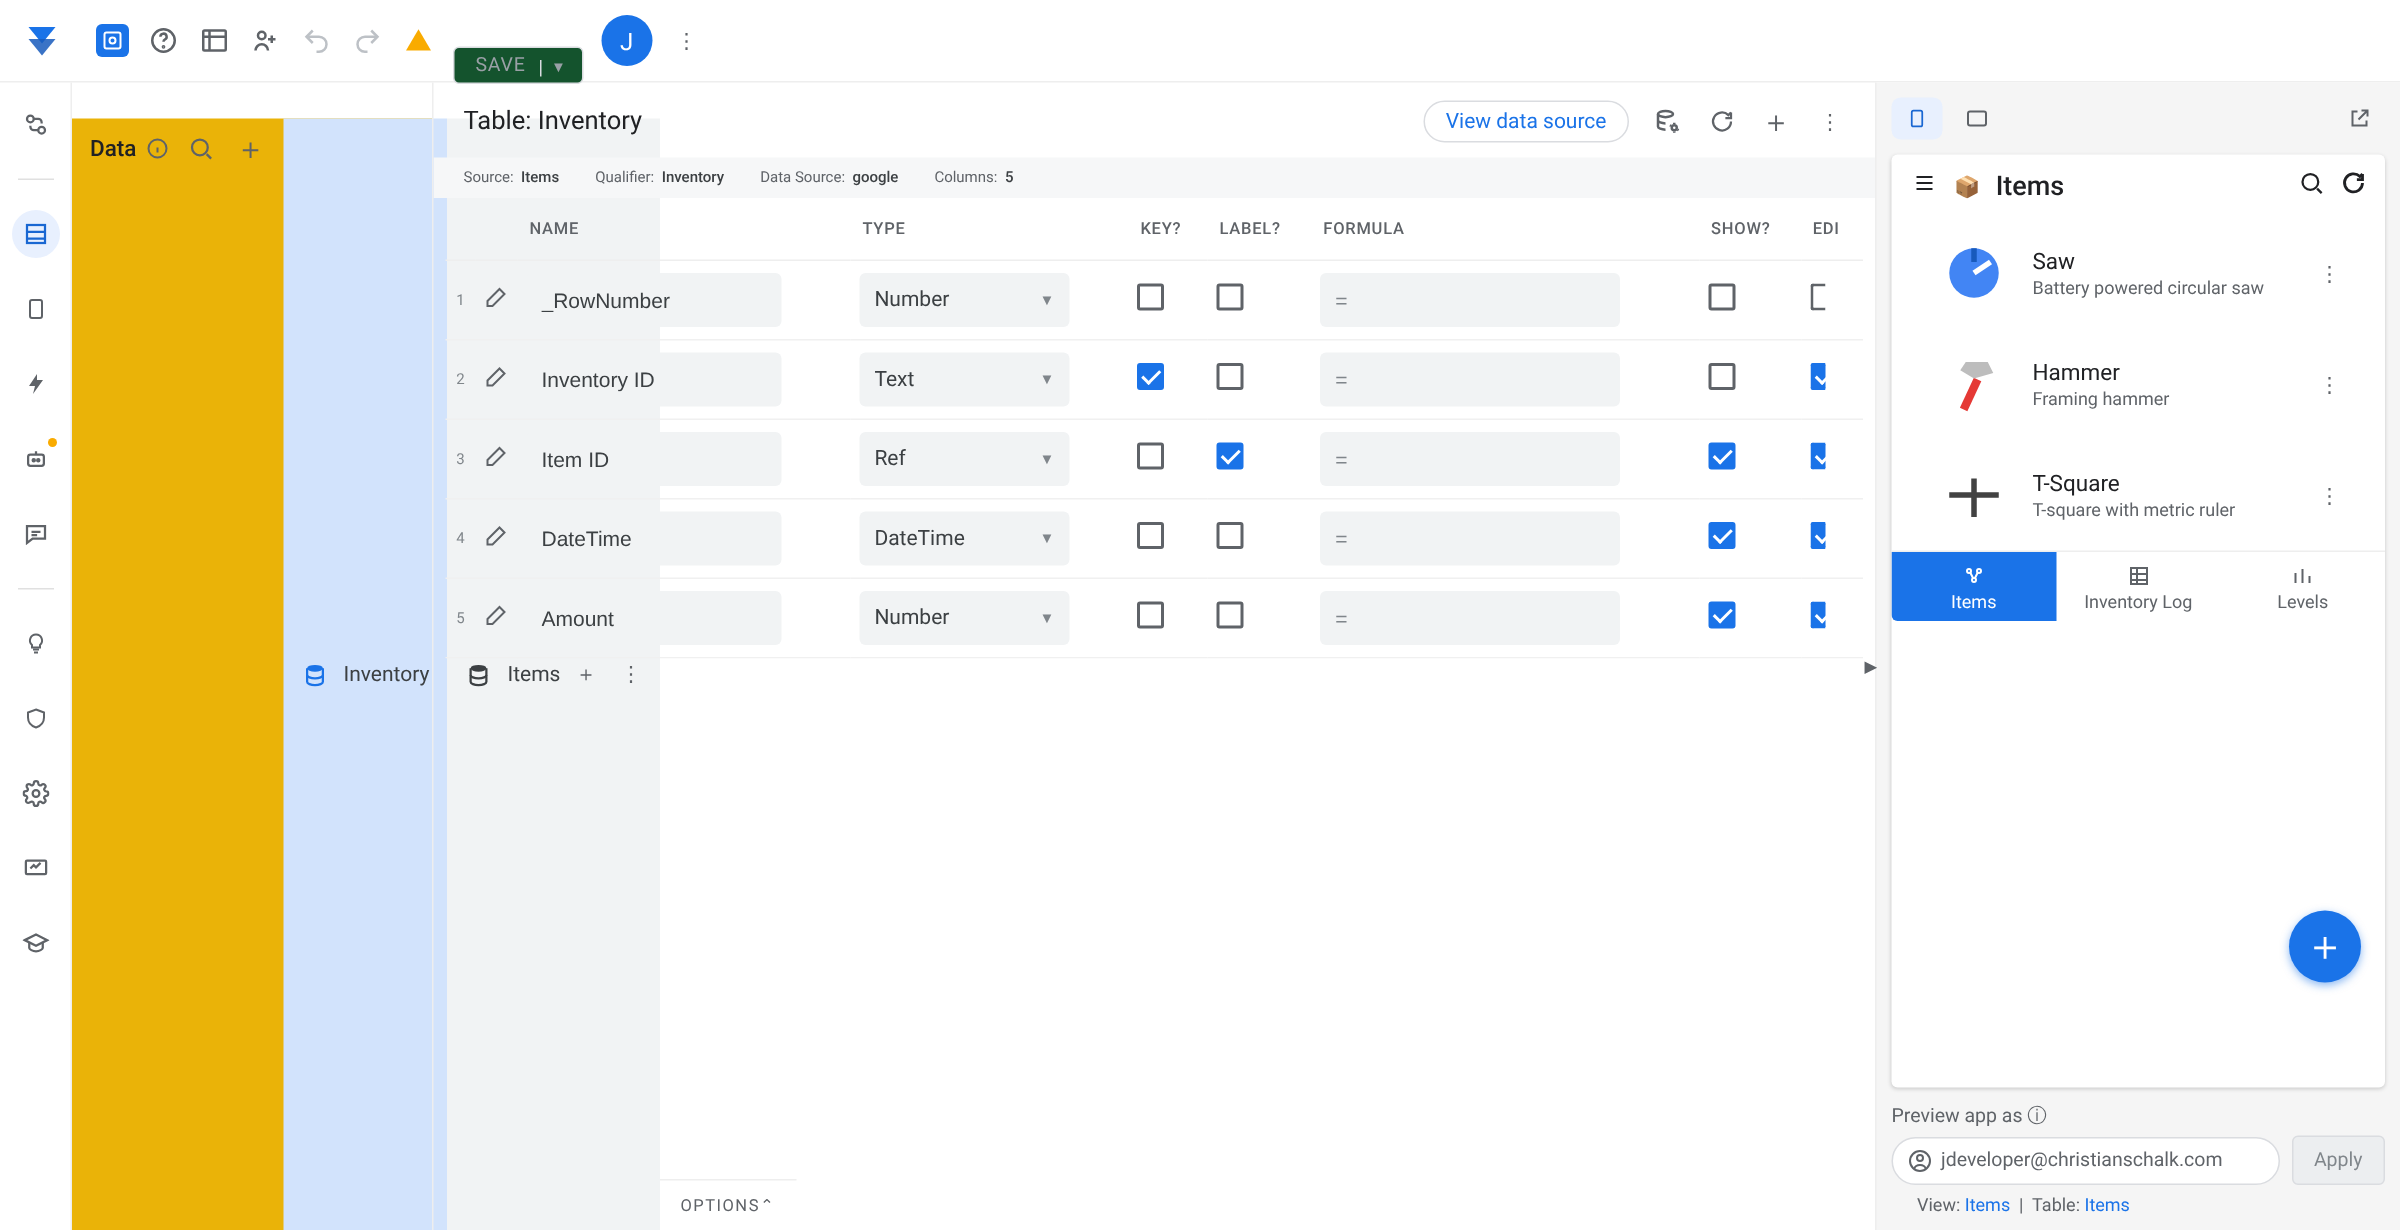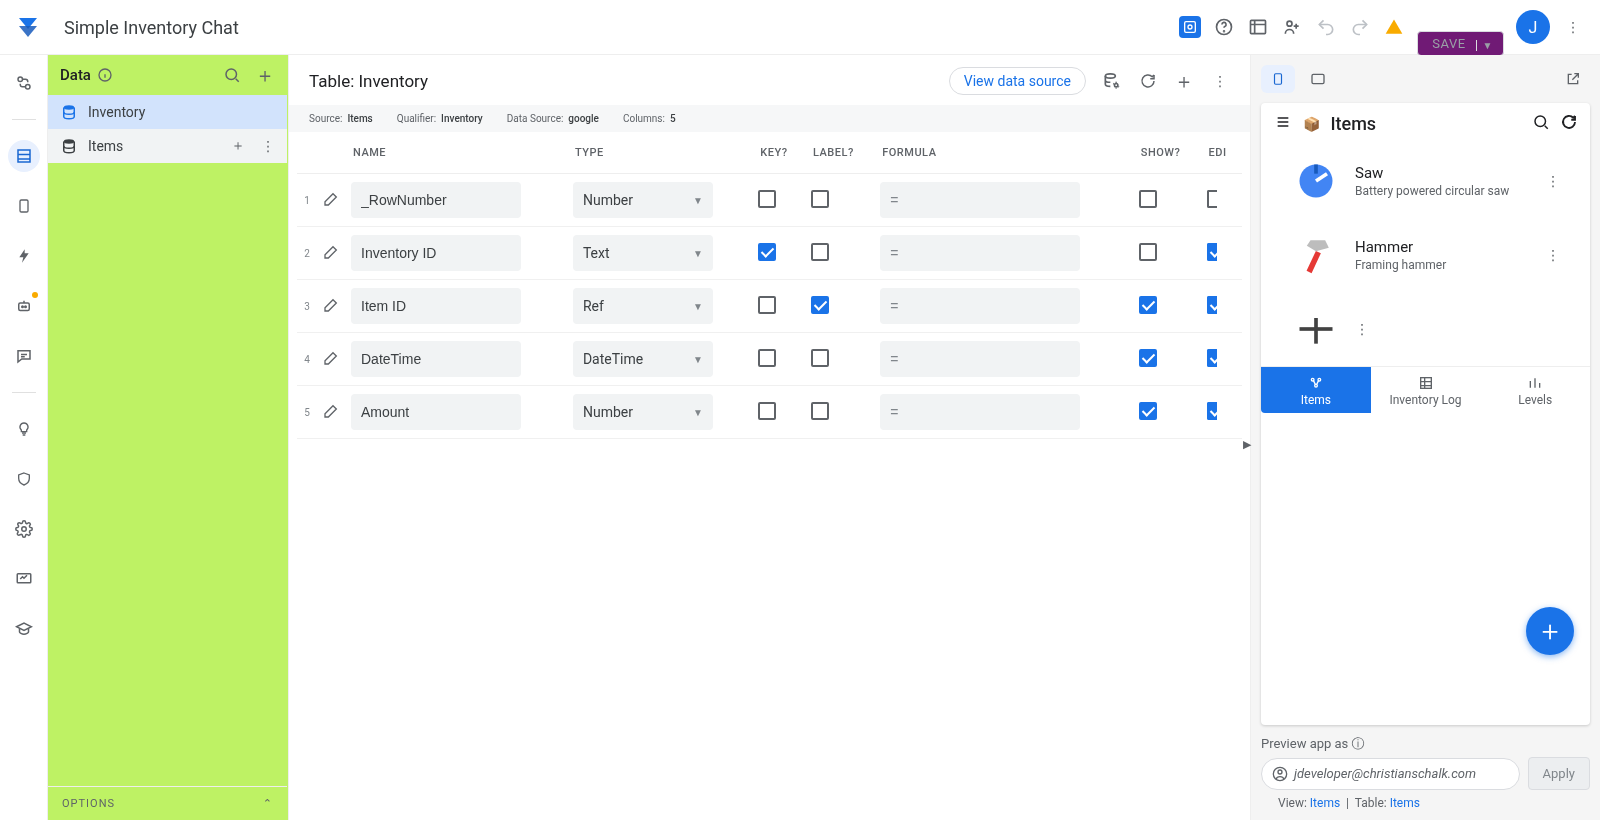--- a/index.html
+++ b/index.html
@@ -2,30 +2,30 @@
 <html><head>
 <meta charset="utf-8">
 <style>
   * { box-sizing: border-box; margin: 0; padding: 0; }
   body { font-family: 'Google Sans', Roboto, Arial, sans-serif; background: #fff; color: #202124; height: 820px; width: 1600px; overflow: hidden; font-size: 14px; }
   .topbar { height: 55px; display: flex; align-items: center; padding: 0 16px; border-bottom: 1px solid #eee; }
   .logo { width: 24px; height: 24px; margin-right: 24px; }
   .app-title { font-size: 18px; color: #3c4043; flex: 1; }
   .top-actions { display: flex; align-items: center; gap: 12px; }
   .top-actions .ico { width: 22px; height: 22px; display:flex; align-items:center; justify-content:center; cursor:pointer; color:#5f6368; }
-  .save-btn { display:flex; align-items:flex-end; border:1px solid #dadce0; border-radius:4px; padding:4px 4px 4px 14px; color:#9aa0a6; background:#701a75; font-size:13px; letter-spacing:0.5px;margin-top:32px;}
+  .save-btn { display:flex; align-items:flex-end; border:1px solid #dadce0; border-radius:4px; padding:4px 4px 4px 14px; color:#9aa0a6; background:#14532d; font-size:13px; letter-spacing:0.5px;margin-top:32px;}
   .save-btn .caret { border-left:1px solid #dadce0; padding:0 6px; margin-left:10px; font-size:10px; }
   .avatar { width:34px; height:34px; border-radius:50%; background:#1a73e8; color:#fff; display:flex; align-items:center; justify-content:center; font-size:16px; }
   .body { display:flex; height: 765px; }
   .rail { width:48px; border-right:1px solid #eee; display:flex; flex-direction:column; align-items:center; padding-top:12px; gap:18px; }
   .rail .ritem { width:32px; height:32px; display:flex; align-items:center; justify-content:center; color:#5f6368; border-radius:50%; position:relative; }
   .rail .ritem.active { background:#e8f0fe; color:#1967d2; }
   .rail .ritem .dot { position:absolute; top:2px; right:2px; width:6px; height:6px; background:#f9ab00; border-radius:50%; }
   .rail hr { width:24px; border:none; border-top:1px solid #e0e0e0; margin:2px 0; }
-  .sidebar { width: 240px; background:#bef264; display:flex; flex-direction:column; border-right:1px solid transparent; }
+  .sidebar { width: 240px; background:#eab308; display:flex; flex-direction:row; border-right:1px solid transparent;margin-top:24px; }
   .sidebar-header { height:40px; display:flex; align-items:center; padding:0 12px; font-size:15px; font-weight:500; gap:6px; }
   .sidebar-header .sp { flex:1; }
   .sidebar-header svg, .sidebar-header .icon { color:#5f6368; }
   .side-item { display:flex; align-items:center; padding:8px 12px; font-size:14px; gap:10px; color:#3c4043; }
   .side-item.selected { background:#d2e3fc; border-radius:0; }
   .side-item.hover { background:#f1f3f4; }
   .side-item svg { color:#1a73e8; width:18px; height:18px; }
   .side-item.hover svg { color:#3c4043; }
   .side-item .grow { flex:1; }
   .options-sec { margin-top:auto; border-top:1px solid #eee; }
@@ -65,34 +65,33 @@
   .item-meta { flex:1; }
   .item-title { font-size:15px; color:#202124; }
   .item-sub { font-size:12px; color:#5f6368; margin-top:2px;}
   .fab { position:absolute; right:16px; bottom:70px; width:48px; height:48px; border-radius:50%; background:#1a73e8; color:#fff; display:flex;align-items:center;justify-content:center; font-size:28px; box-shadow:0 2px 6px rgba(26,115,232,0.5);}
   .phone-tabs { display:flex; border-top:1px solid #eee; }
   .ptab { flex:1; text-align:center; padding:8px 0 6px; font-size:12px; color:#5f6368; }
   .ptab.active { background:#1a73e8; color:#fff; border-radius:0 0 0 4px; }
   .ptab svg { display:block; margin:0 auto 2px; }
   .preview-footer { font-size:13px; color:#5f6368; }
   .preview-as { display:flex; gap:8px; align-items:center; margin:4px 0;}
-  .preview-as .emailbox { flex:1; background:#fff; border:1px solid #dadce0; border-radius:16px; padding:7px 10px; display:flex; align-items:center; gap:6px;font-style:italic;}
+  .preview-as .emailbox { flex:1; background:#fff; border:1px solid #dadce0; border-radius:16px; padding:7px 10px; display:flex; align-items:center; gap:6px;}
   .apply-btn { background:#eceef0; border:1px solid #dadce0; border-radius:4px; padding:8px 14px; color:#80868b;text-align:center;}
   .vt-line a { color:#1a73e8; text-decoration:none; }
   .vt-line { font-size:12px; margin-top:6px;margin-left:17px; }
 </style>
 </head>
 <body>
 
 <div class="topbar">
   <svg class="logo" viewBox="0 0 24 24">
       <path fill="#1a73e8" d="M3 3 L21 3 L12 14 Z"></path>
       <path fill="#185abc" d="M3 11 L21 11 L12 22 Z" opacity="0.85"></path>
     </svg>
-  <div class="app-title">Simple Inventory Chat</div>
   <div class="top-actions">
     <span class="ico" style="background:#1a73e8; color:#fff; border-radius:4px; padding:2px;">
         <svg width="16" height="16" viewBox="0 0 24 24" fill="none" stroke="currentColor" stroke-width="2">
           <rect x="4" y="4" width="16" height="16" rx="2"></rect>
           <circle cx="12" cy="12" r="3"></circle>
         </svg>
       </span>
     <span class="ico">
         <svg width="20" height="20" viewBox="0 0 24 24" fill="none" stroke="currentColor" stroke-width="2">
           <circle cx="12" cy="12" r="9"></circle>
@@ -458,20 +457,24 @@
             </div>
     <span style="color:#5f6368">⋮</span>
           </div>
           <div class="item-row">
             <div class="item-img">
               <svg width="44" height="44" viewBox="0 0 24 24">
                 <rect x="3" y="11" width="18" height="2" fill="#424242"></rect>
                 <rect x="11" y="6" width="2" height="14" fill="#424242"></rect>
               </svg>
             </div>
+    <div class="item-meta">
+              <div class="item-title">T-Square</div>
+    <div class="item-sub">T-square with metric ruler</div>
+            </div>
     <span style="color:#5f6368">⋮</span>
           </div>
         </div>
       <div class="fab">＋</div>
       <div class="phone-tabs" id="phone-tabs">
           <div class="ptab active">
             <svg width="18" height="16" viewBox="0 0 24 24" fill="none" stroke="currentColor" stroke-width="2">
               <circle cx="7" cy="7" r="2"></circle>
               <circle cx="17" cy="7" r="2"></circle>
               <circle cx="12" cy="16" r="2"></circle>

